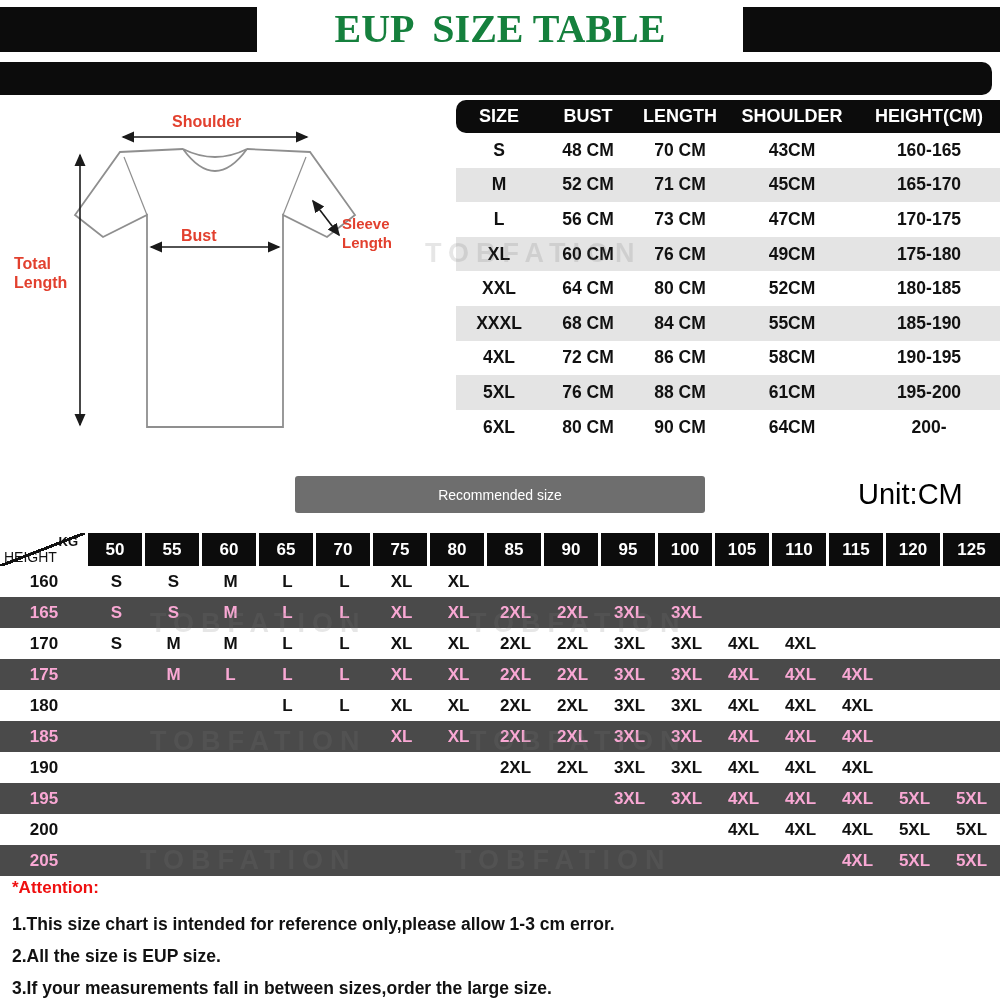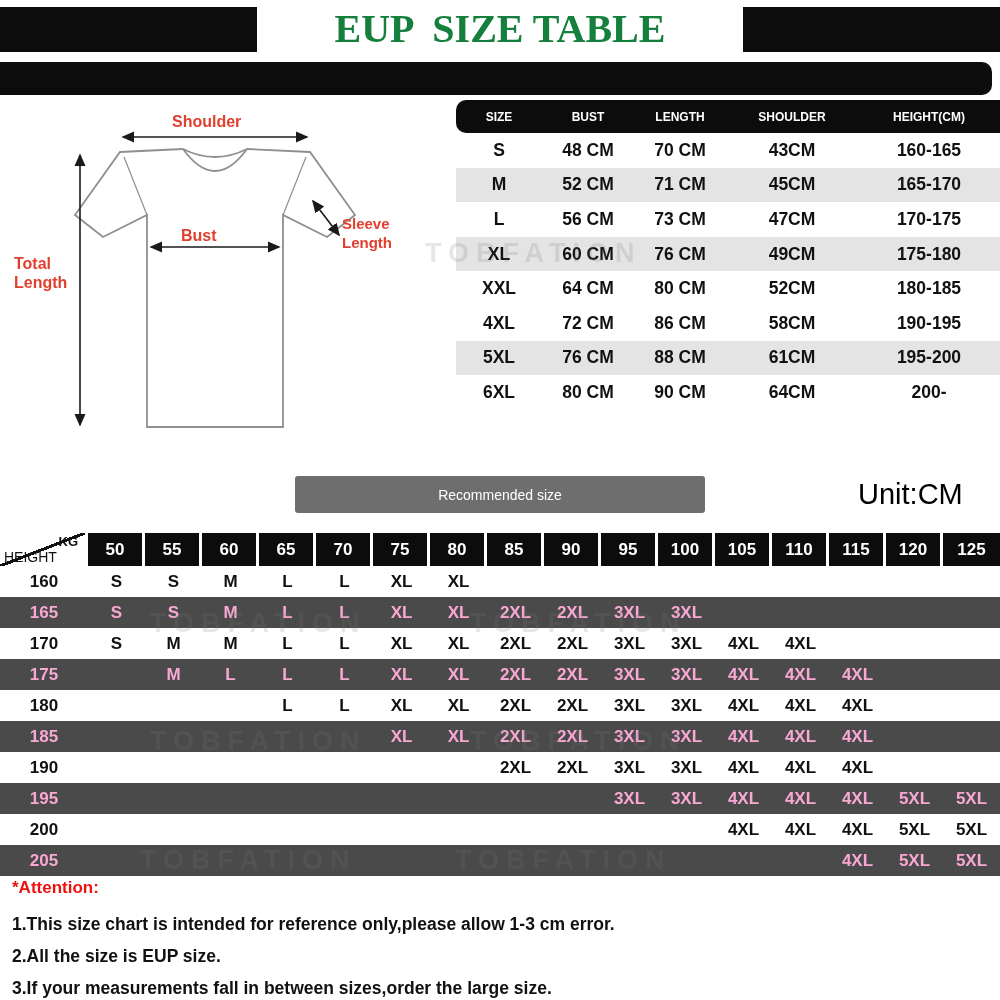--- a/index.html
+++ b/index.html
@@ -18,21 +18,21 @@
   
   .tshirt{position:absolute;left:15px;top:95px}
   .diagram-label{position:absolute;color:#e2402e;font-weight:700;font-size:16px;line-height:19px}
   .lbl-shoulder{left:172px;top:112px}
   .lbl-bust{left:181px;top:226px}
   .lbl-sleeve{left:342px;top:214px;width:62px;font-size:15px}
   .lbl-total{left:14px;top:254px;width:58px}
 
   
   .size-table{position:absolute;left:456px;top:100px;width:544px}
-  .st-header{display:flex;height:33px;background:#0c0c0c;color:#fff;font-weight:700;font-size:12px;
+  .st-header{display:flex;height:33px;background:#0c0c0c;color:#fff;font-weight:700;font-size:18px;
              align-items:center;border-radius:10px 0 0 10px}
   .st-row{display:flex;height:34.6px;align-items:center;font-size:17.5px;font-weight:600;color:#111}
   .st-row.alt{background:#e4e4e4}
   .st-cell{text-align:center}
   .col0{width:86px}.col1{width:92px}.col2{width:92px}.col3{width:132px}.col4{width:142px}
 
   
   .recommended{position:absolute;left:295px;top:476px;width:410px;height:37px;background:#6e6e6e;color:#fff;
                font-size:14px;display:flex;align-items:center;justify-content:center;border-radius:3px}
   .unit{position:absolute;left:858px;top:478px;font-size:29px;color:#000}
@@ -132,20 +132,27 @@
           <div class="st-cell col2">76 CM</div>
           <div class="st-cell col3">49CM</div>
           <div class="st-cell col4">175-180</div>
         </div>
         <div class="st-row">
           <div class="st-cell col0">XXL</div>
           <div class="st-cell col1">64 CM</div>
           <div class="st-cell col2">80 CM</div>
           <div class="st-cell col3">52CM</div>
           <div class="st-cell col4">180-185</div>
+        </div>
+        <div class="st-row alt">
+          <div class="st-cell col0">XXXL</div>
+          <div class="st-cell col1">68 CM</div>
+          <div class="st-cell col2">84 CM</div>
+          <div class="st-cell col3">55CM</div>
+          <div class="st-cell col4">185-190</div>
         </div>
         <div class="st-row">
           <div class="st-cell col0">4XL</div>
           <div class="st-cell col1">72 CM</div>
           <div class="st-cell col2">86 CM</div>
           <div class="st-cell col3">58CM</div>
           <div class="st-cell col4">190-195</div>
         </div>
         <div class="st-row alt">
           <div class="st-cell col0">5XL</div>

